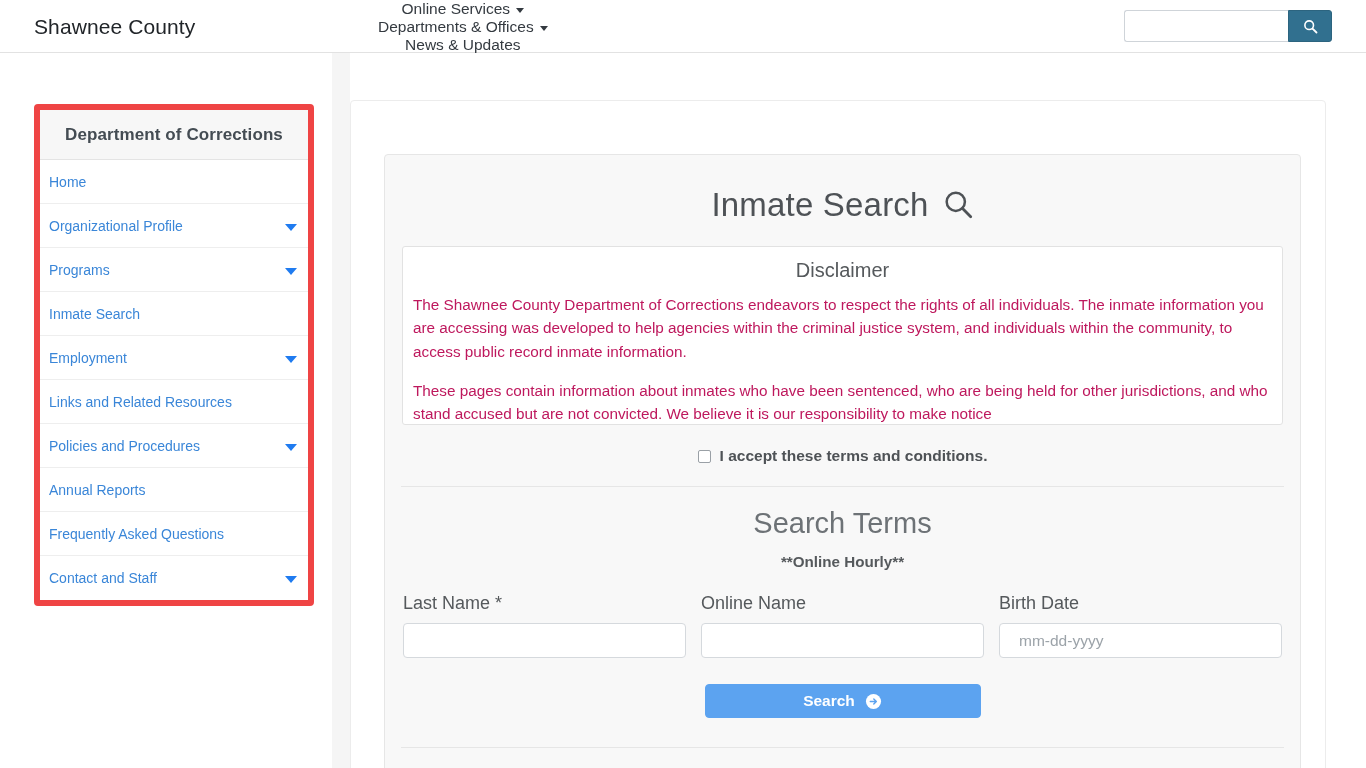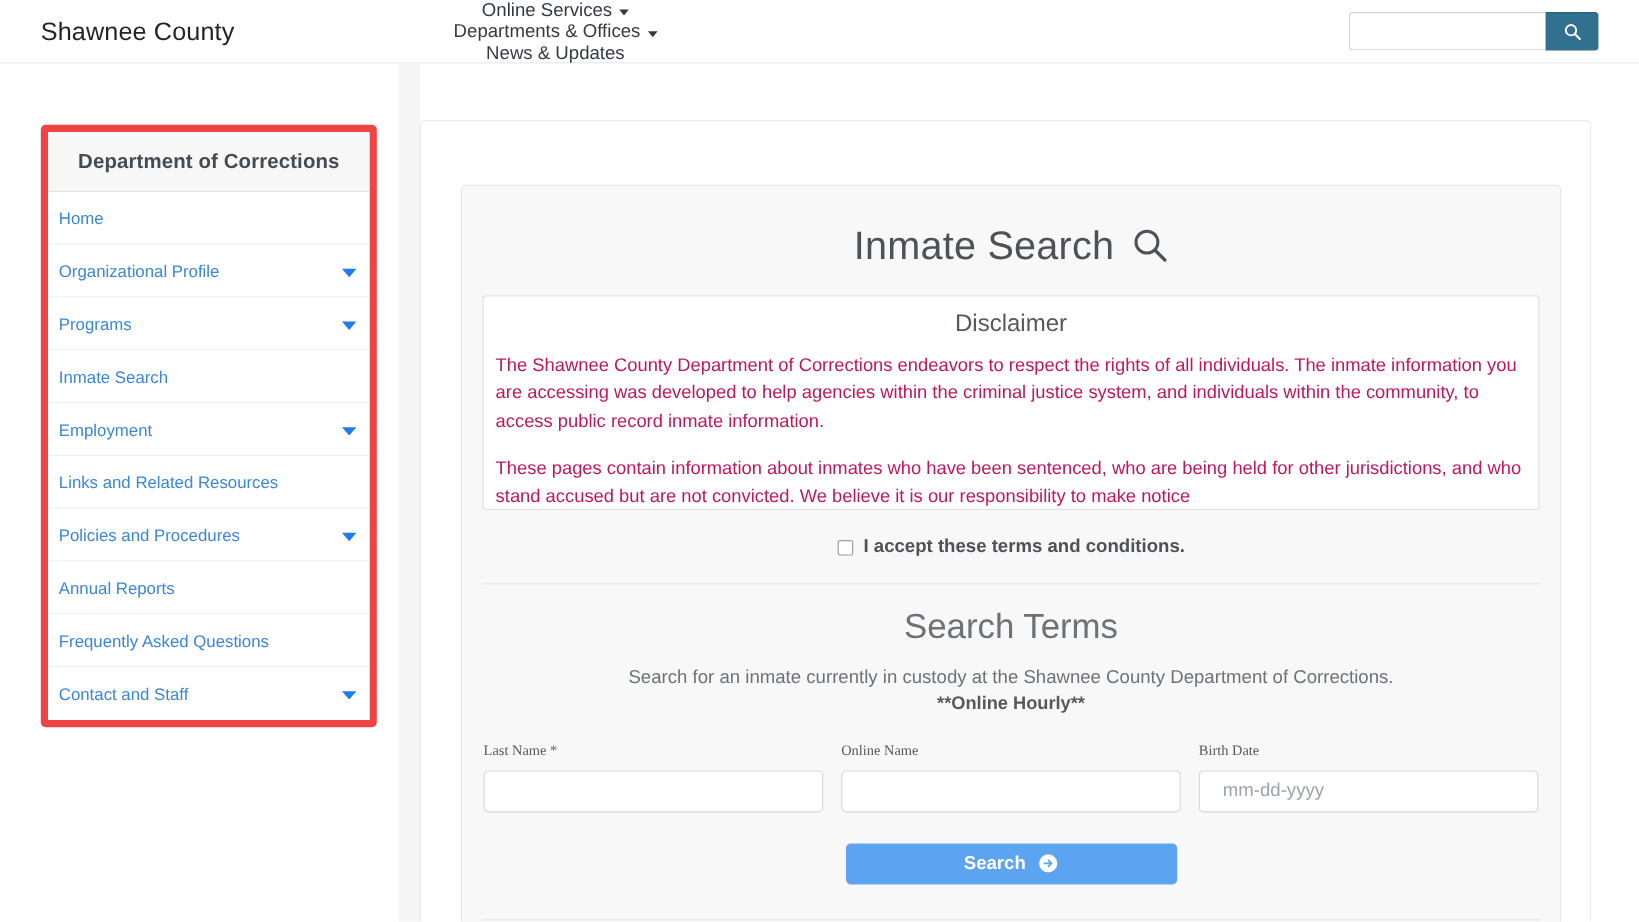--- a/index.html
+++ b/index.html
@@ -254,24 +254,23 @@
   }
 
   #fields-row {
     display: flex;
     gap: 15px;
     padding: 0 2px;
   }
   .field-col { flex: 1 1 0; }
   .field-label {
     display: block;
-    font-size: 12px;
+    font-size: 18px;
     color: #55595c;
     margin-bottom: 9px;
-    font-family: Liberation Serif, serif;
   }
   .field-input {
     width: 100%;
     height: 35px;
     border: 1px solid #d5d9dd;
     border-radius: 4px;
     background: #fff;
     padding: 0 19px;
     font-size: 15.5px;
     color: #4e5256;
@@ -399,21 +398,20 @@
       </div>
 
       <div id="accept-row">
         <input type="checkbox" id="accept-checkbox" style="">
         <label for="accept-checkbox" id="accept-label">I accept these terms and conditions.</label>
       </div>
 
       <hr class="rule">
 
       <h2 id="search-terms-heading">Search Terms</h2>
-      <p id="search-terms-sub">Search for an inmate currently in custody at the Shawnee County Department of Corrections.</p>
       <p id="search-terms-note">**Online Hourly**</p>
 
       <div id="fields-row">
         <div class="field-col">
           <label class="field-label">Last Name *</label>
           <input class="field-input" type="text" placeholder="" style="">
         </div>
         <div class="field-col">
           <label class="field-label">Online Name</label>
           <input class="field-input" type="text" placeholder="" style="">

